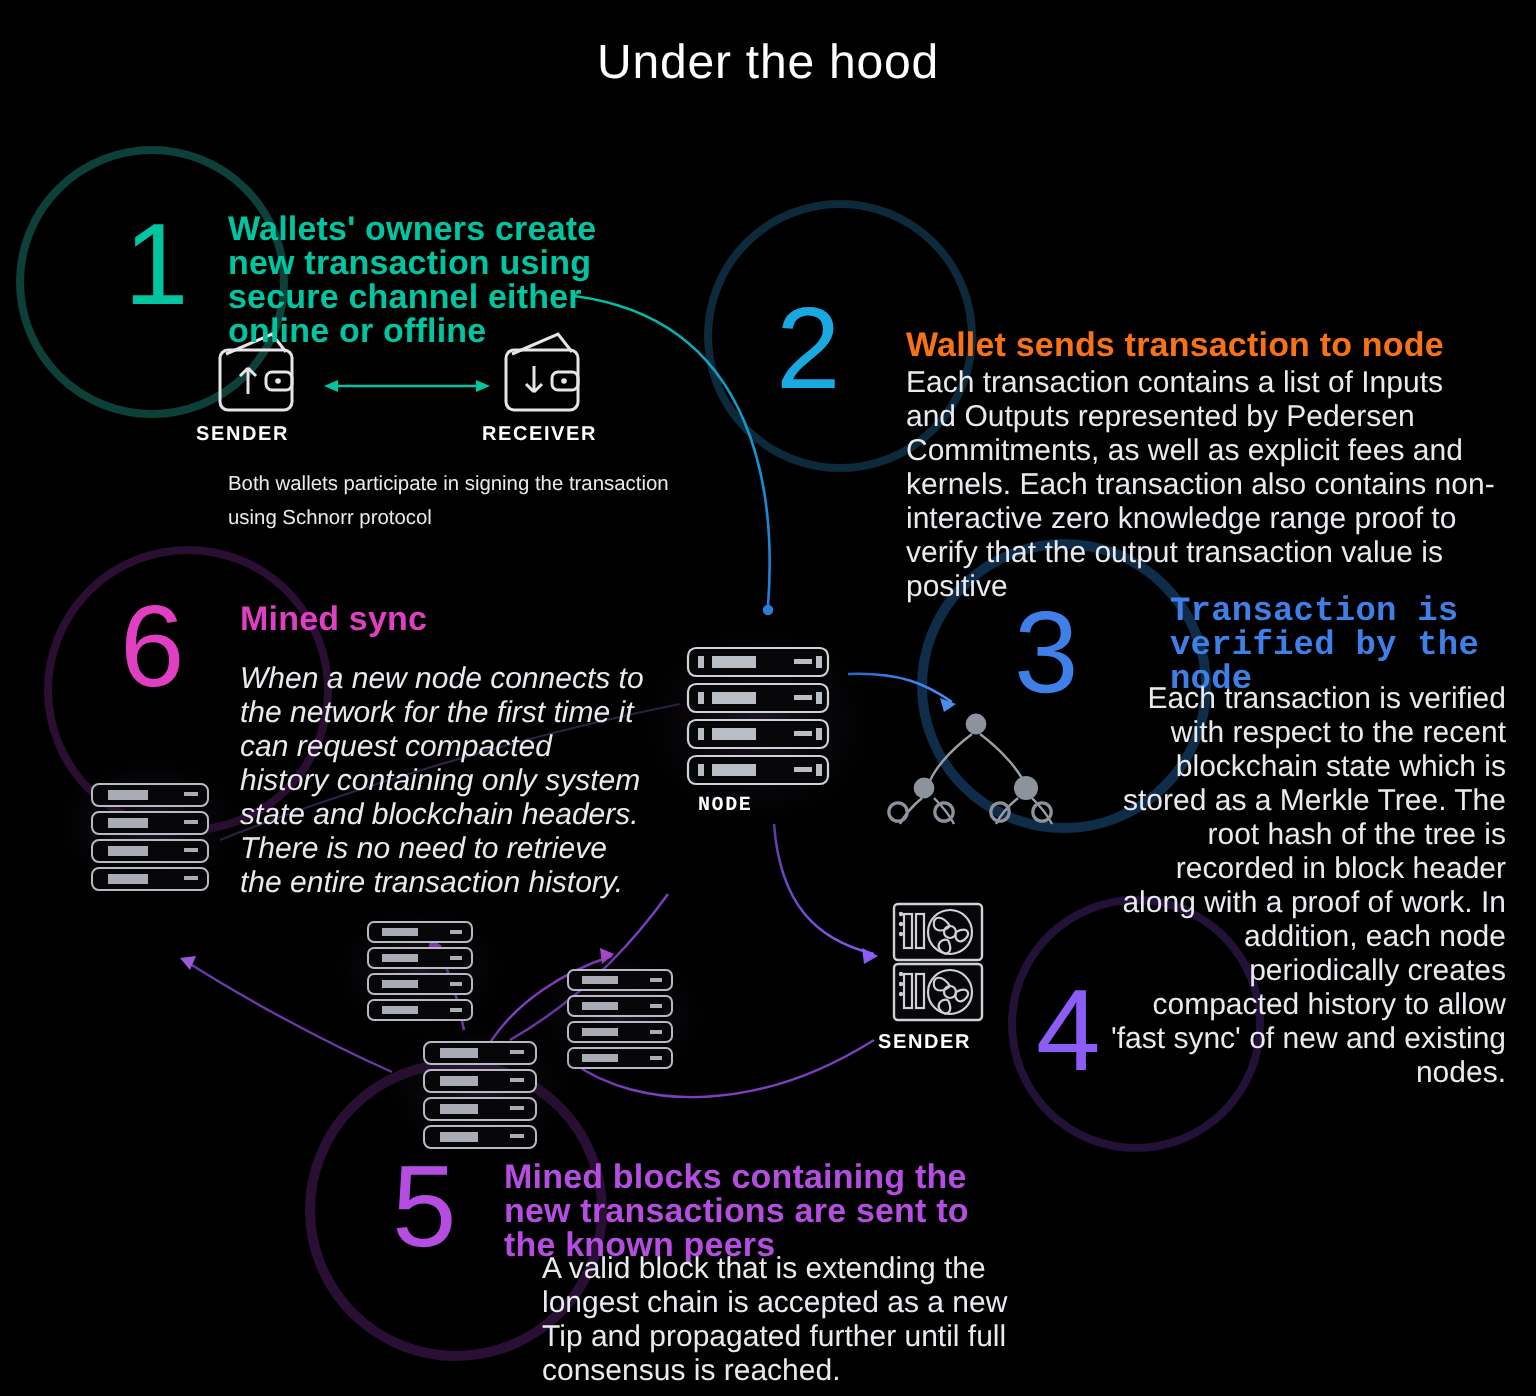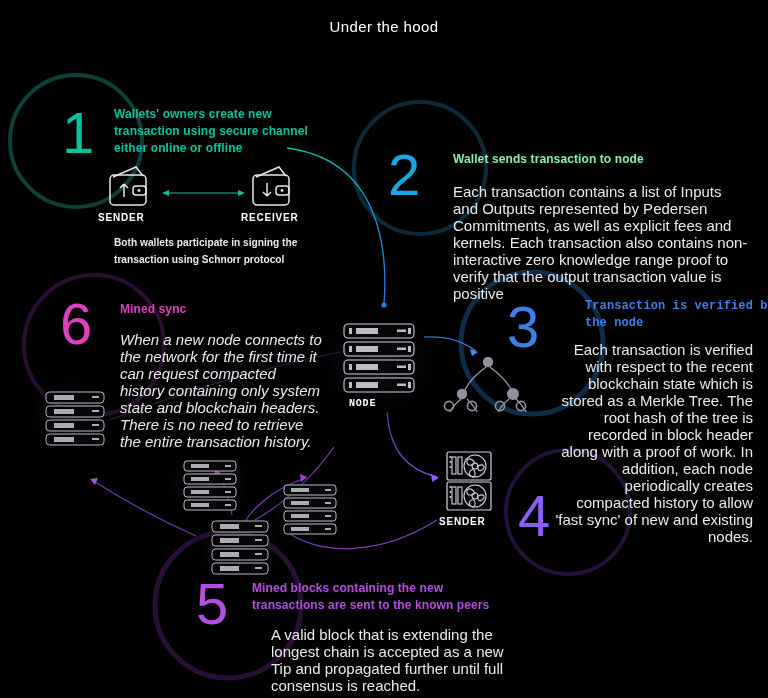--- a/index.html
+++ b/index.html
@@ -27,35 +27,35 @@
     width: 768px;
     height: 698px;
     pointer-events: none;
   }
   .page-title {
     position: absolute;
     left: 0;
     top: 18px;
     width: 768px;
     text-align: center;
-    font-size: 15px;
+    font-size: 24px;
     font-weight: 400;
     letter-spacing: 0.4px;
     color: #ffffff;
   }
   .step-num {
     position: absolute;
     font-size: 58px;
     font-weight: 300;
     line-height: 58px;
     font-family: "Liberation Sans", sans-serif;
   }
   .step-head {
     position: absolute;
-    font-size: 12px;
+    font-size: 17px;
     font-weight: 700;
     line-height: 17px;
     letter-spacing: 0.1px;
   }
   .step-body {
     position: absolute;
     font-size: 15px;
     font-weight: 400;
     line-height: 17px;
     color: #e9e9ee;
@@ -66,21 +66,20 @@
     font-weight: 700;
     letter-spacing: 0.8px;
     color: #ffffff;
     text-align: left;
   }
   .sub-note {
     position: absolute;
     font-size: 10.2px;
     line-height: 17px;
     color: #e9e9ee;
-    font-weight: bold;
   }
 </style>
 </head>
 <body>
 
 <div id="canvas">
 
   <svg class="bgsvg" viewBox="0 0 768 698">
     <defs>
       <linearGradient id="gradTealBlue" x1="0" y1="0" x2="1" y2="1">
@@ -316,21 +315,21 @@
 
   <div class="page-title">Under the hood</div>
 
   <div class="step-num" style="left:62px; top:104px; color:#00c5a0;">1</div>
   <div class="step-head" style="left:114px; top:106px; width:210px; color:#00c5a0;">Wallets' owners create new transaction using secure channel either online or offline</div>
   <div class="icon-caption" style="left:98px; top:212px; width:60px;">SENDER</div>
   <div class="icon-caption" style="left:241px; top:212px; width:60px;">RECEIVER</div>
   <div class="sub-note" style="left:114px; top:234px; width:240px;">Both wallets participate in signing the transaction using Schnorr protocol</div>
 
   <div class="step-num" style="left:388px; top:146px; color:#17a9e0;">2</div>
-  <div class="step-head" style="left:453px; top:151px; width:300px; color:#86efac;">Wallet sends transaction to node</div>
+  <div class="step-head" style="left:453px; top:164px; width:300px; color:#f97316;">Wallet sends transaction to node</div>
   <div class="step-body" style="left:453px; top:183px; width:297px;">Each transaction contains a list of Inputs and Outputs represented by Pedersen Commitments, as well as explicit fees and kernels. Each transaction also contains non-interactive zero knowledge range proof to verify that the output transaction value is positive</div>
 
   <div class="step-num" style="left:507px; top:298px; color:#3f7fe8;">3</div>
   <div class="step-head" style="left:585px; top:298px; width:200px; color:#3f7fe8;font-family:Liberation Mono, monospace;">Transaction is verified by the node</div>
   <div class="step-body" style="left:553px; top:341px; width:200px;text-align:right;">Each transaction is verified with respect to the recent blockchain state which is stored as a Merkle Tree. The root hash of the tree is recorded in block header along with a proof of work. In addition, each node periodically creates compacted history to allow 'fast sync' of new and existing nodes.</div>
 
   <div class="step-num" style="left:518px; top:487px; color:#8b5cf6;">4</div>
 
   <div class="step-num" style="left:196px; top:575px; color:#b44de0;">5</div>
   <div class="step-head" style="left:252px; top:580px; width:260px; color:#b44de0;">Mined blocks containing the new transactions are sent to the known peers</div>

